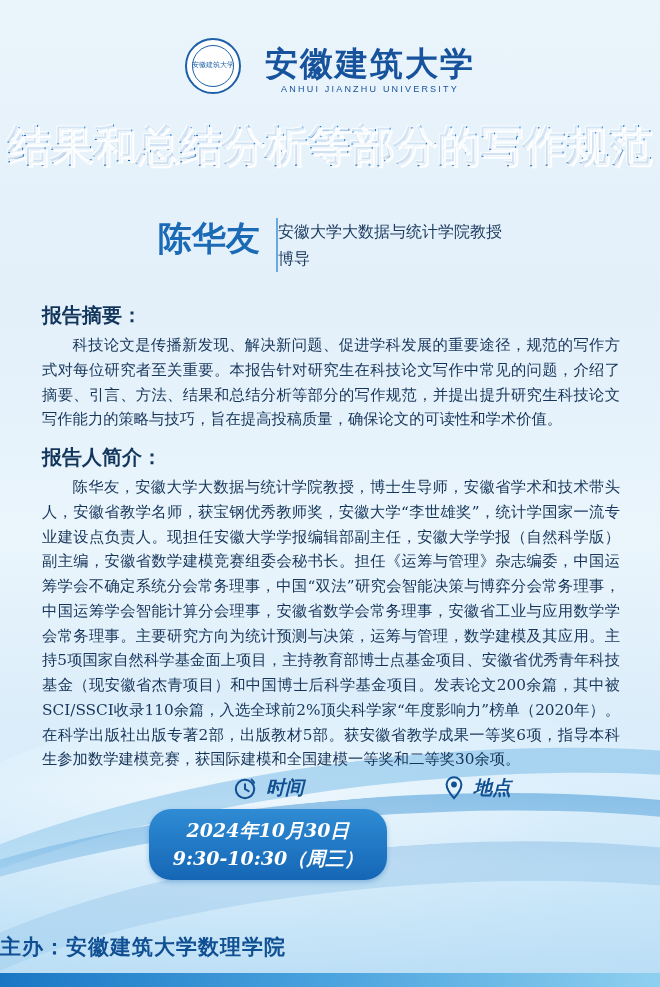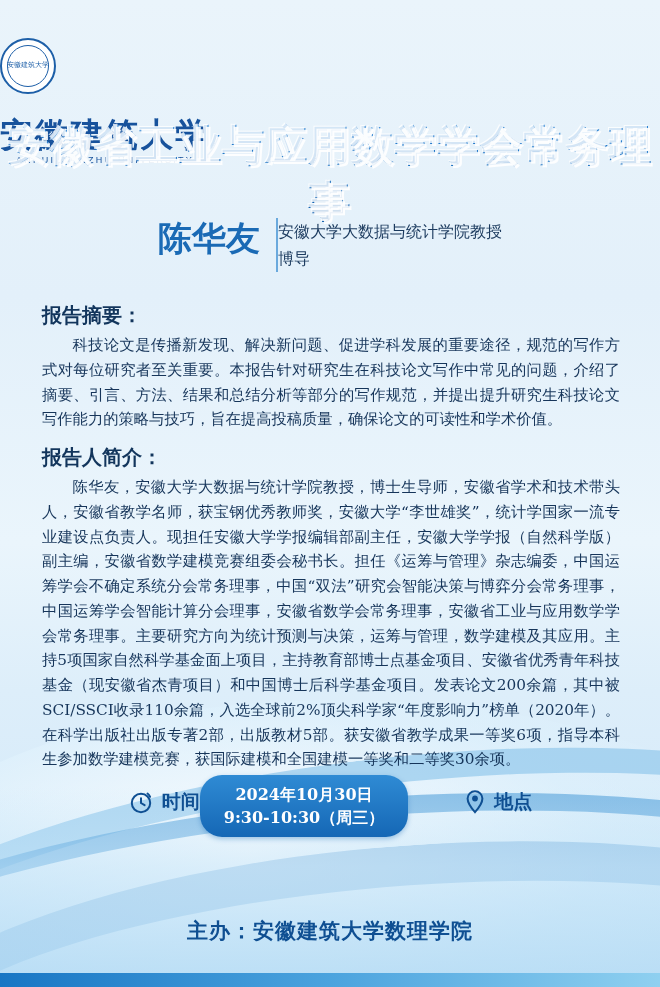--- a/index.html
+++ b/index.html
@@ -62,23 +62,22 @@
     background: linear-gradient(90deg, #1876c4 0%, #4ba3de 50%, #8fd0f0 100%);
   }
 
   
   .logo-row {
     position: absolute;
     top: 38px;
     left: 0; right: 0;
     display: flex;
     justify-content: center;
-    align-items: flex-start;
+    align-items: flex-end;
     gap: 24px;
-    flex-direction: column;
   }
   .logo-seal {
     width: 52px; height: 52px;
     border-radius: 50%;
     border: 2px solid #1d5fa8;
     background: #ffffff;
     display: flex;
     align-items: center;
     justify-content: center;
     position: relative;
@@ -187,56 +186,57 @@
   .info-row {
     position: absolute;
     top: 775px;
     left: 0; right: 0;
     display: flex;
     justify-content: center;
     gap: 56px;
   }
   .info-col {
     display: flex;
-    flex-direction: row;
+    flex-direction: column;
     align-items: center;
+    font-style: italic;
   }
   .info-head {
     display: flex;
     align-items: center;
     gap: 8px;
     margin-bottom: 8px;
   }
   .info-head-label {
     font-size: 19px;
     font-weight: bold;
     color: #0f4f92;
     font-family: "DejaVu Serif", serif;
   }
   .pill {
     background: linear-gradient(180deg, #2f8bd4 0%, #1567b5 100%);
     color: #ffffff;
     border-radius: 22px;
     padding: 8px 24px;
     text-align: center;
-    font-size: 16px;
+    font-size: 19px;
     line-height: 1.45;
     font-weight: bold;
     box-shadow: 0 2px 5px rgba(21,103,181,0.35);
     font-family: "DejaVu Serif", serif;
     min-width: 150px;
   }
   .icon-svg { display: block; }
 
   
   .host {
     position: absolute;
-    bottom: 42px;
-    left: 0; right: 0;
-    text-align: center;
+    bottom: 26px;
+    left: 0; right: 0;
+    text-align: left;
     font-size: 21px;
     font-weight: bold;
     color: #0f4f92;
     letter-spacing: 1px;
     font-family: "DejaVu Serif", serif;
   }
 </style>
 </head>
 <body>
 
@@ -251,21 +251,21 @@
   <div class="logo-row">
     <div class="logo-seal">
       <span>安徽建筑大学</span>
     </div>
     <div class="logo-text">
       <div class="logo-cn">安徽建筑大学</div>
       <div class="logo-en">ANHUI JIANZHU UNIVERSITY</div>
     </div>
   </div>
 
-  <div class="main-title">安徽省工业与应用数学学会常务理事</div>
+  <div class="main-title">结果和总结分析等部分的写作规范</div>
 
   <div class="speaker-row">
     <div class="speaker-name">陈华友</div>
     <div class="speaker-meta">
       <div>安徽大学大数据与统计学院教授</div>
       <div>博导</div>
     </div>
   </div>
 
   <div class="content">

